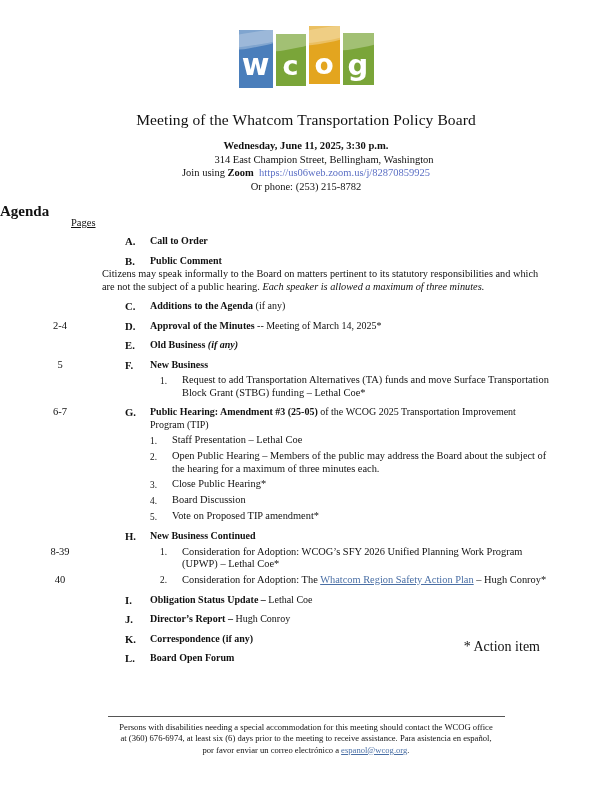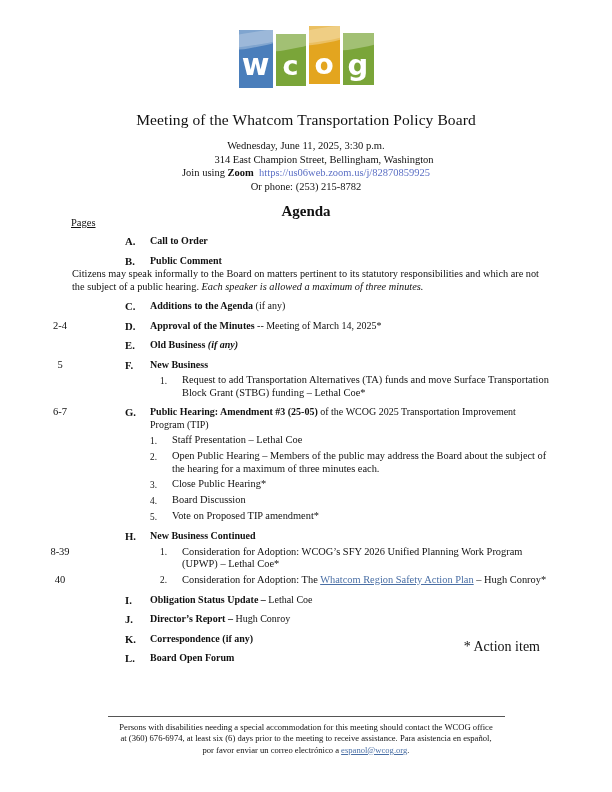--- a/index.html
+++ b/index.html
@@ -84,32 +84,32 @@
     padding-left: 8px;
   }
   .meta {
     position: absolute;
     top: 139px;
     left: 0; right: 0;
     text-align: center;
     font-size: 10.5px;
     line-height: 13.6px;
   }
-  .meta .line-when { font-weight: 400; font-size: 10.6px; }
+  .meta .line-when { font-weight: 700; font-size: 10.6px; }
   .meta .line-addr { font-size: 10.5px; margin-left: 36px; }
   .zoom-link { color: #5b6fc4; }
   .bold { font-weight: 700; }
   .ital { font-style: italic; }
 
   
   .agenda-heading {
     position: absolute;
     top: 203px;
     left: 0; right: 0;
-    text-align: center;
+    text-align: left;
     font-size: 15px;
     font-weight: 700;
   }
   .pages-label {
     position: absolute;
     top: 217px;
     left: 55px;
     font-size: 10.5px;
     text-decoration: underline;
     margin-left: 16px;
@@ -164,21 +164,21 @@
     line-height: 12.4px;
     padding-top: 0.6px;
   }
   .sub .subtext {
     font-size: 10.4px;
     line-height: 12.4px;
     flex: 1 1 auto;
   }
   .sub.indent-more .num { margin-left: 150px; }
   .desc {
-    margin-left: 72px;
+    margin-left: 102px;
     padding-right: 62px;
     font-size: 10.3px;
     line-height: 12.4px;
     margin-top: 1px;
   }
   .doclink {
     color: #4a6fa5;
     text-decoration: underline;
   }
 

